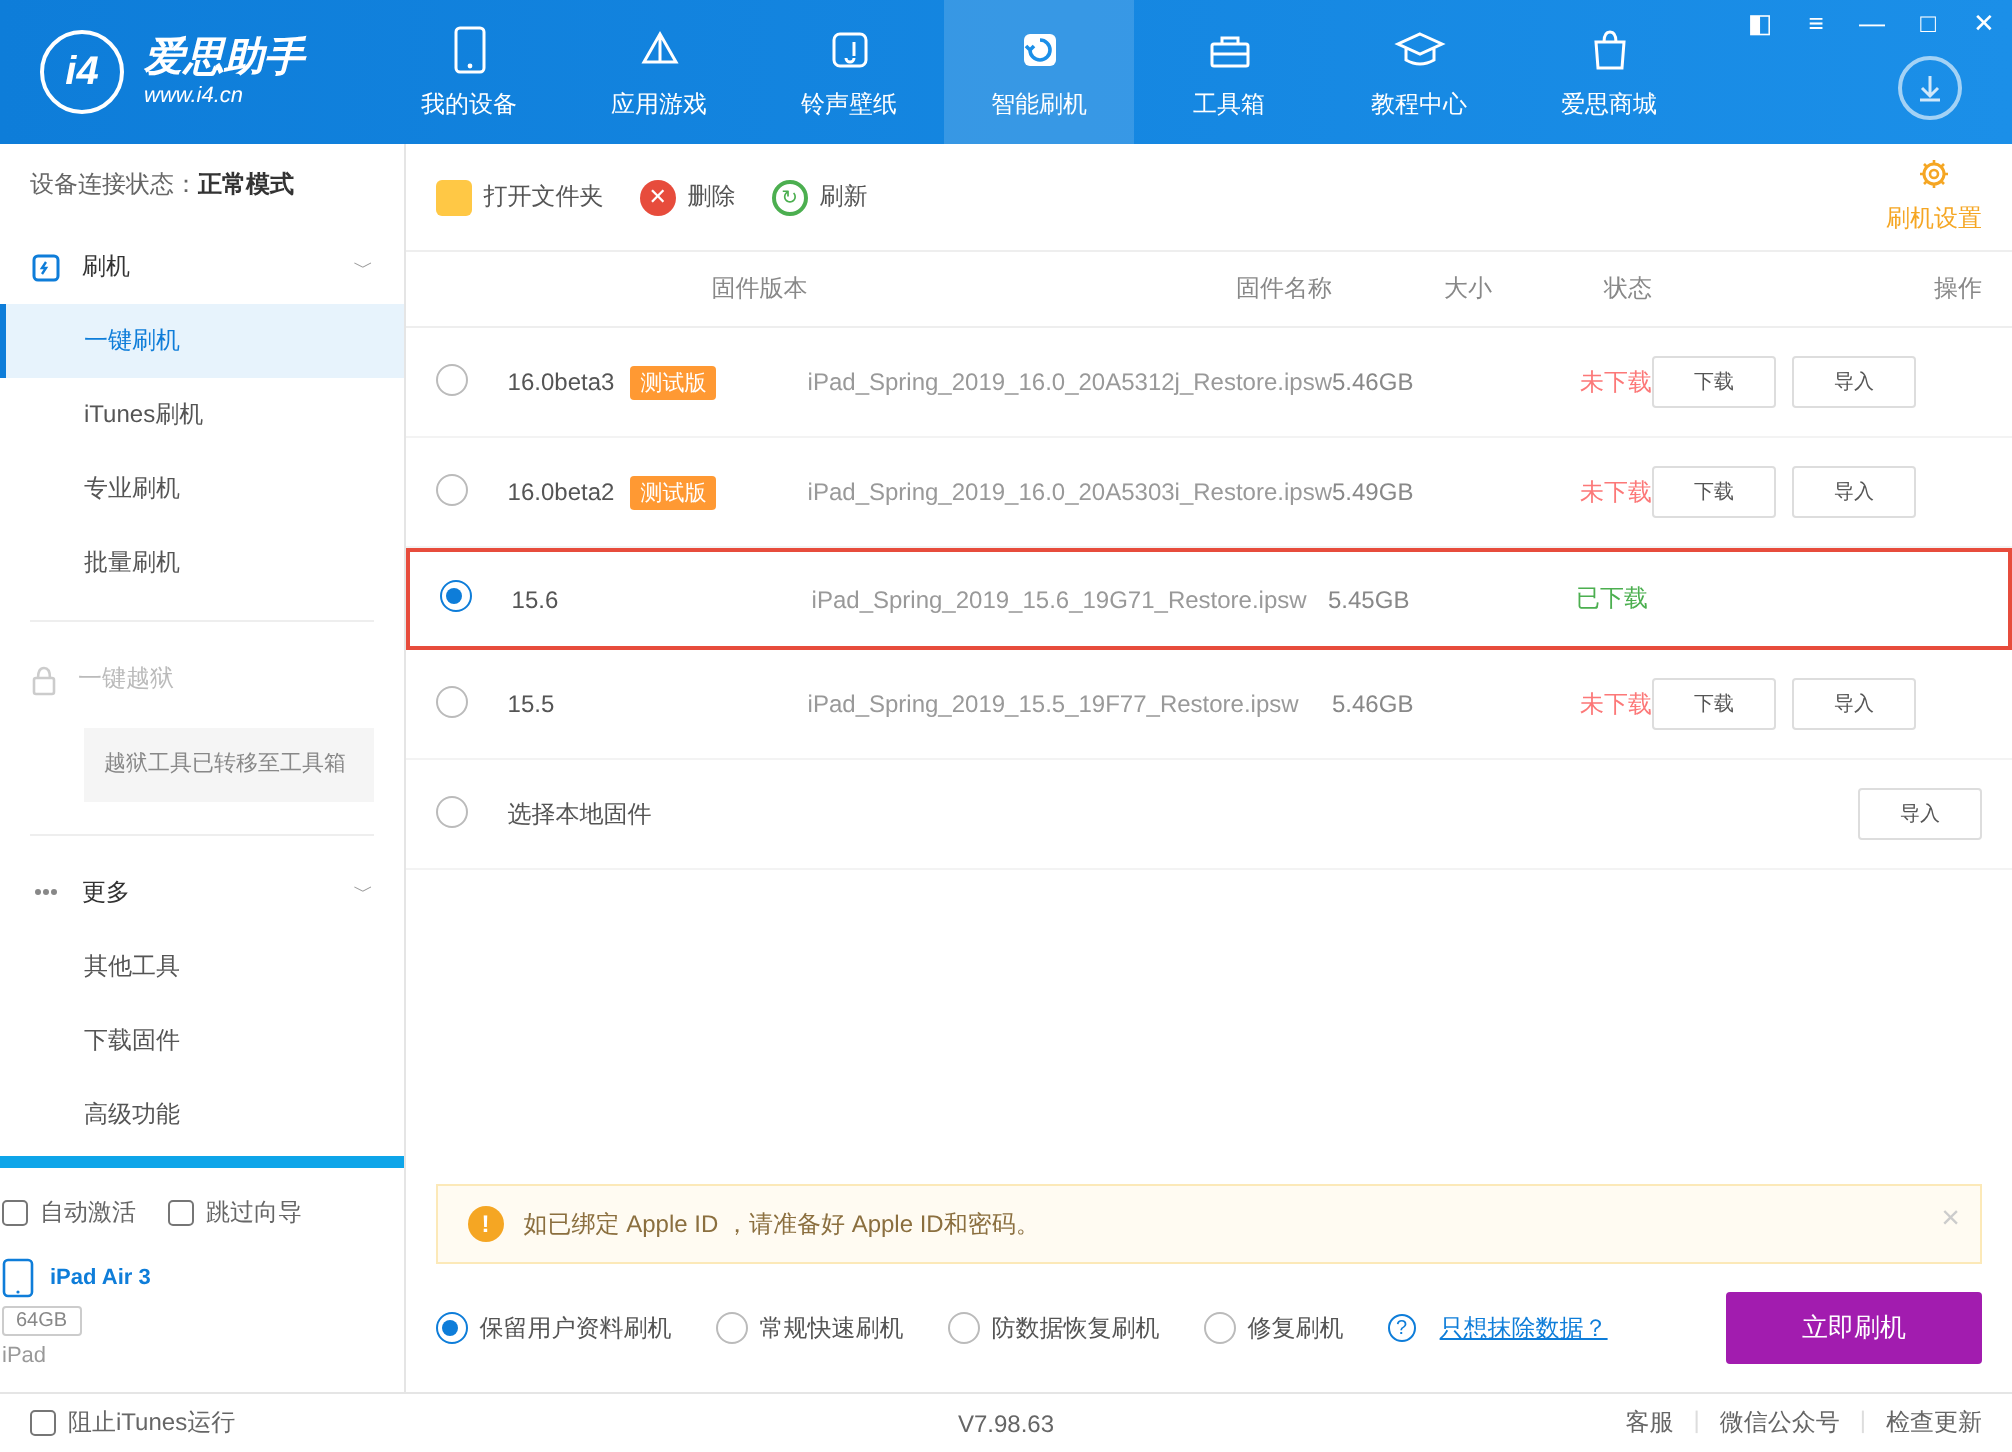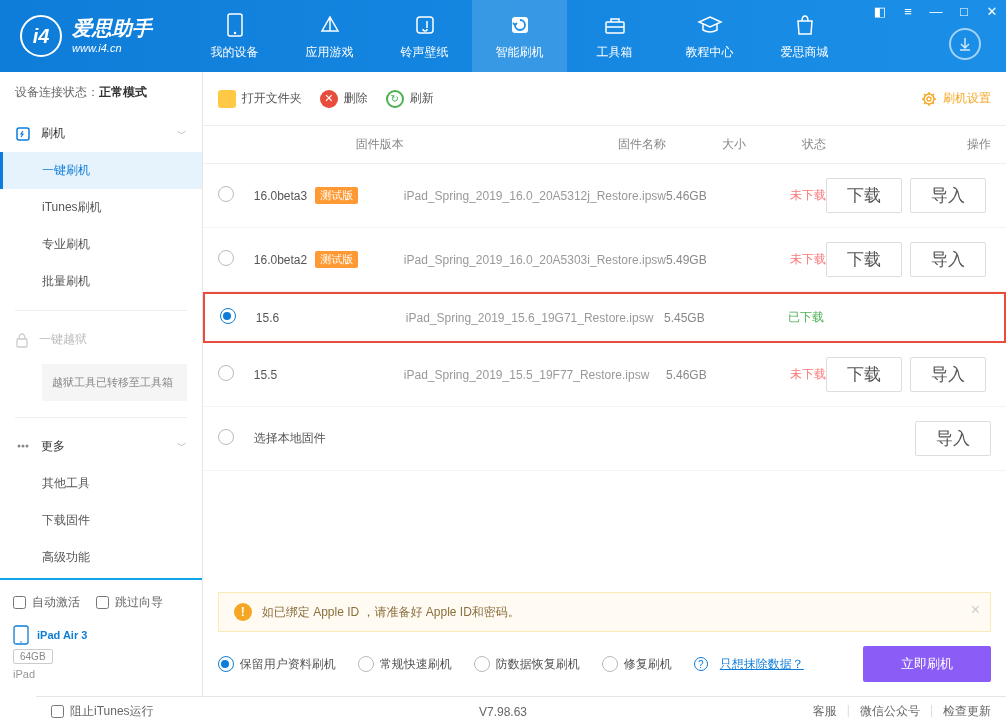--- a/index.html
+++ b/index.html
@@ -28,37 +28,37 @@
     .sidebar { width: 208px; border-right: 1px solid #e5e5e5; overflow-y: auto; }
     .status-bar { padding: 12px 15px; font-size: 12px; color: #666; }
     .status-val { color: #333; font-weight: bold; }
     .side-section { padding: 2px 0; }
     .side-header { display: flex; align-items: center; padding: 10px 15px; gap: 10px; color: #333; cursor: pointer; }
     .side-header .exp-icon { margin-left: auto; color: #999; font-size: 10px; }
     .side-item { padding: 10px 15px 10px 42px; cursor: pointer; color: #555; }
     .side-item.active { background: #e7f3fc; color: #0e7dd9; border-left: 3px solid #0e7dd9; padding-left: 39px; }
     .side-note { margin: 6px 15px 6px 42px; padding: 10px; background: #f5f5f5; color: #888; font-size: 11px; line-height: 1.5; }
     .divider { height: 1px; background: #eee; margin: 8px 15px; }
-    .sidebar-footer { border-top: 2px solid #0ea5e9; padding: 10px 13px; }
+    .sidebar-footer { border-top: 6px solid #0ea5e9; padding: 10px 1px; }
     .checkline { display: flex; align-items: center; gap: 6px; color: #666; padding: 4px 0; }
     .checkline input { margin: 0; }
     .device-panel { padding: 10px 0 4px; }
     .device-name { color: #0e7dd9; font-size: 11px; font-weight: bold; }
     .badge64 { display: inline-block; border: 1px solid #ccc; padding: 1px 6px; font-size: 10px; color: #888; margin-top: 4px; border-radius: 2px; }
     .device-type { color: #999; font-size: 11px; margin-top: 4px; }
     
     
     .content { flex: 1; display: flex; flex-direction: column; }
     .toolbar { height: 54px; display: flex; align-items: center; padding: 0 15px; gap: 18px; border-bottom: 1px solid #eee; }
     .tool-btn { display: flex; align-items: center; gap: 6px; cursor: pointer; color: #555; }
     .tool-icon { width: 18px; height: 18px; display: flex; align-items: center; justify-content: center; border-radius: 3px; }
     .folder-icon { background: #ffc845; }
     .del-icon { background: #e74c3c; border-radius: 50%; color: #fff; font-size: 11px; }
     .ref-icon { border: 2px solid #4caf50; border-radius: 50%; color: #4caf50; font-size: 10px; }
-    .toolbar-right { margin-left: auto; display: flex; align-items: center; gap: 6px; cursor: pointer; color: #f5a623; }
+    .toolbar-right { margin-left: auto; display: flex; align-items: center; gap: 6px; cursor: pointer; color: #f5a623; flex-direction: column; }
     .gear-icon { width: 16px; height: 16px; }
     
     .table-header { display: flex; padding: 10px 15px; color: #888; font-size: 12px; border-bottom: 1px solid #eee; text-align: right; }
     .col-radio { width: 36px; }
     .col-ver { width: 150px; }
     .col-name { flex: 1; }
     .col-size { width: 80px; }
     .col-status { width: 80px; }
     .col-action { width: 165px; }
     
@@ -70,34 +70,34 @@
     .radio.selected { border-color: #0e7dd9; }
     .radio.selected::after { content: ''; position: absolute; width: 8px; height: 8px; background: #0e7dd9; border-radius: 50%; top: 2.5px; left: 2.5px; }
     .ver-cell { width: 150px; display: flex; align-items: center; gap: 8px; color: #555; }
     .beta-tag { background: #ff9933; color: #fff; font-size: 11px; padding: 1px 5px; border-radius: 2px; }
     .name-cell { flex: 1; color: #999; }
     .size-cell { width: 80px; color: #888; }
     .status-cell { width: 80px; text-align: right; }
     .status-no { color: #fc7878; }
     .status-yes { color: #4caf50; }
     .action-cell { width: 165px; display: flex; gap: 8px; }
-    .btn { border: 1px solid #ddd; background: #fff; padding: 5px 20px; cursor: pointer; font-size: 17px; color: #555; border-radius: 2px; }
+    .btn { border: 1px solid #ddd; background: #fff; padding: 5px 20px; cursor: pointer; font-size: 10px; color: #555; border-radius: 2px; }
     
     .warn-banner { background: #fffbf2; border: 1px solid #fce9b8; padding: 10px 15px; margin: 0 15px; display: flex; align-items: center; gap: 10px; color: #8b6f3f; font-size: 12px; position: relative; }
     .warn-icon { width: 18px; height: 18px; background: #f5a623; border-radius: 50%; color: #fff; display: flex; align-items: center; justify-content: center; font-weight: bold; font-size: 12px; }
     .close-banner { position: absolute; right: 10px; top: 8px; cursor: pointer; color: #ccc; font-size: 16px; }
     
     .flash-options { display: flex; align-items: center; padding: 14px 15px; gap: 22px; }
     .radio-opt { display: flex; align-items: center; gap: 6px; cursor: pointer; color: #555; }
     .help-icon { width: 14px; height: 14px; border: 1px solid #0e7dd9; border-radius: 50%; color: #0e7dd9; font-size: 10px; display: flex; align-items: center; justify-content: center; }
     .link-text { color: #0e7dd9; text-decoration: underline; cursor: pointer; margin-left: -10px; }
-    .flash-btn { margin-left: auto; background: #8b5cf6; color: #fff; padding: 9px 38px; border: none; cursor: pointer; font-size: 13px; border-radius: 2px; }
-    
-    
-    .footer { height: 30px; border-top: 1px solid #e5e5e5; display: flex; align-items: center; padding: 0 15px; font-size: 12px; color: #666; margin-left: 36px; }
+    .flash-btn { margin-left: auto; background: #a21caf; color: #fff; padding: 9px 38px; border: none; cursor: pointer; font-size: 13px; border-radius: 2px; }
+    
+    
+    .footer { height: 30px; border-top: 1px solid #e5e5e5; display: flex; align-items: center; padding: 0 15px; font-size: 12px; color: #666; }
     .footer .checkline { margin-right: auto; }
     .footer-center { position: absolute; left: 50%; transform: translateX(-50%); }
     .footer-links { display: flex; gap: 10px; }
     .footer-link { cursor: pointer; }
     .footer-sep { color: #ddd; }
     
     svg { display: block; }
   </style>
 </head>
 <body>

